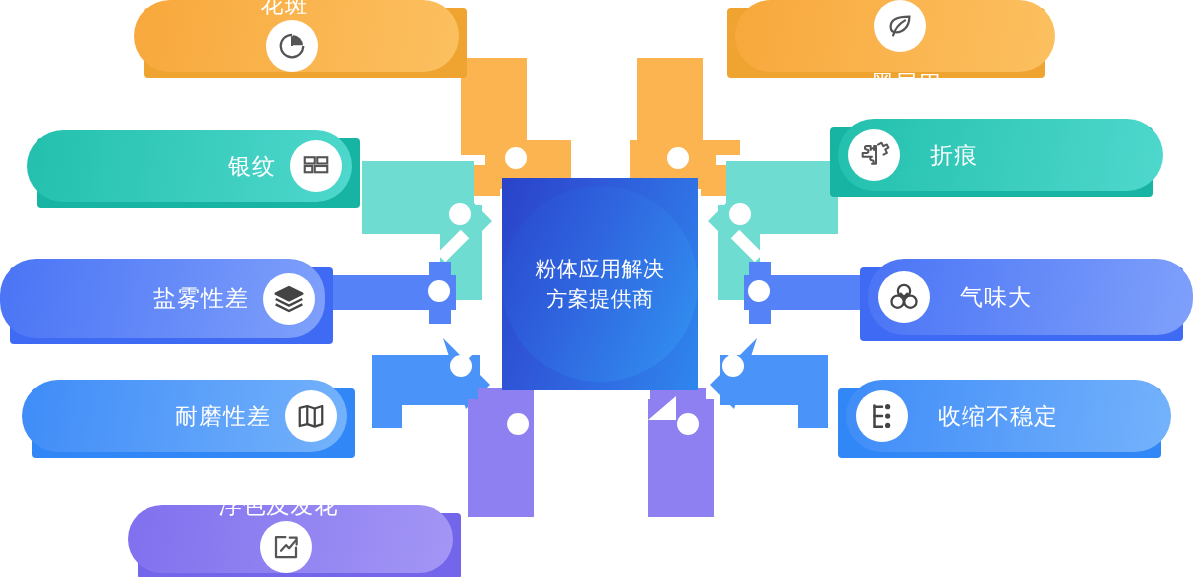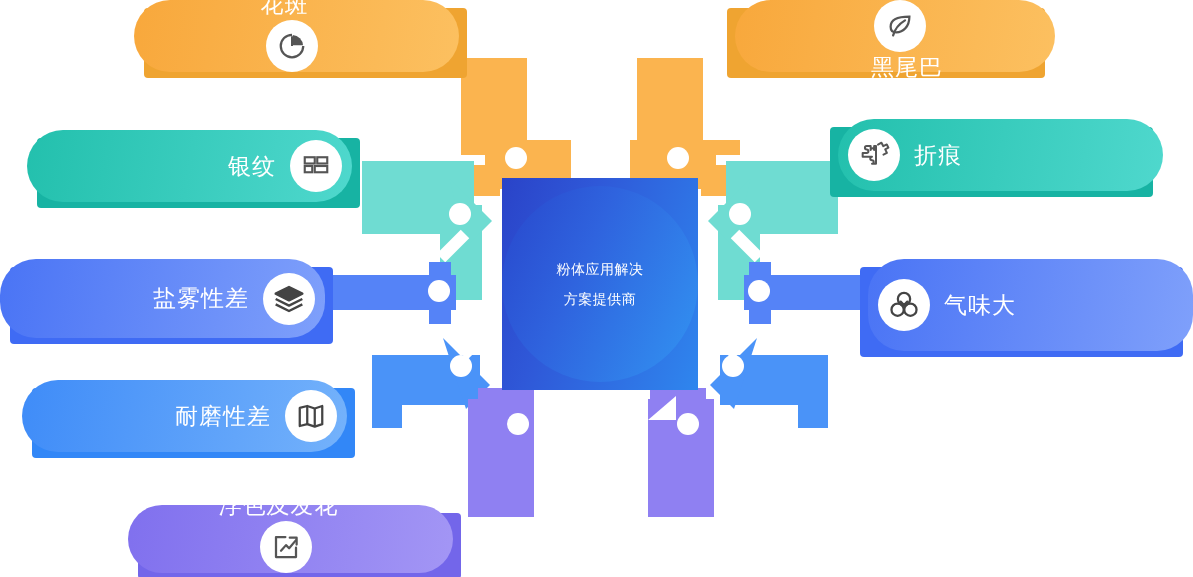--- a/index.html
+++ b/index.html
@@ -42,21 +42,21 @@
     border-radius: 50%;
     background: linear-gradient(115deg, #2847cc 0%, #2f63de 40%, #3294f2 100%);
   }
   .center-node .center-label {
     position: absolute;
     left: 0; top: 50%;
     transform: translateY(-50%);
     width: 100%;
     text-align: center;
     color: #ffffff;
-    font-size: 14px;
+    font-size: 21px;
     line-height: 30px;
     letter-spacing: 0.5px;
     white-space: pre-line;
     z-index: 2;
   }
 
   
   .pill {
     position: absolute;
     z-index: 4;
@@ -100,20 +100,21 @@
   .pill.align-right .pill-body {
     justify-content: flex-end;
     padding-right: 10px;
   }
   .pill.align-right .pill-label { margin-right: 14px; }
 
   
   .pill.align-left .pill-body {
     justify-content: flex-start;
     padding-left: 10px;
+    gap: 16px;
   }
   .pill.align-left .pill-label { margin-left: 14px; }
 
   
   .theme-orange .pill-body { background: linear-gradient(100deg,#f8a83c 0%,#fcc060 100%); flex-direction: column; }
   .theme-orange .pill-plate { background: #efa431; }
   .theme-teal   .pill-body { background: linear-gradient(100deg,#23c0ad 0%,#4fd8cd 100%); font-family: Liberation Serif, serif; }
   .theme-teal   .pill-plate { background: #17b3a3; }
   .theme-blue   .pill-body { background: linear-gradient(100deg,#4a74f5 0%,#7fa0fb 100%); }
   .theme-blue   .pill-plate { background: #3f6bf4; }
@@ -302,30 +303,46 @@
       <span class="pill-icon">
         <svg width="32" height="32" viewBox="0 0 24 24" fill="none" stroke="#555" stroke-width="1.5" stroke-linejoin="round">
           <path d="M3.5 10.5 h3 a1.3 1.3 0 0 0 0-2.6 a1.3 1.3 0 0 1 0-2.6 h3 v3 a1.3 1.3 0 0 1 2.6 0 v-3 h1.4 v13.2 h-3 a1.3 1.3 0 0 0 0-2.6 a1.3 1.3 0 0 1 0-2.6 h-7.0 z"></path>
           <path d="M15 4.2 l2.6-1.4 l1.4 2.6 l2.6-1.3 l1.2 2.4 l-2.4 1.3 l1.3 2.6 l-2.6 1.3" stroke-linecap="round"></path>
         </svg>
       </span>
       <span class="pill-label">折痕</span>
     </div>
   </div>
 
-  <div class="pill align-left theme-blue" style="left:868px; top:259px; width:325px; height:92px;">
+  <div class="pill align-left theme-blue" style="left:868px; top:259px; width:325px; height:76px;">
     <div class="pill-plate" style="left:-8px; top:8px; right:10px; bottom:-6px;"></div>
     <div class="pill-body">
       <span class="pill-icon">
         <svg width="32" height="32" viewBox="0 0 24 24" fill="none" stroke="#444" stroke-width="1.7">
           <circle cx="12" cy="7.5" r="4.6"></circle>
           <circle cx="7.2" cy="15.5" r="4.6"></circle>
           <circle cx="16.8" cy="15.5" r="4.6"></circle>
           <path d="M9.5 9.5 L12 12 L14.5 9.5" stroke-linecap="round"></path>
         </svg>
       </span>
       <span class="pill-label">气味大</span>
     </div>
   </div>
 
+  <div class="pill align-left theme-blue2" style="left:846px; top:380px; width:325px; height:72px;">
+    <div class="pill-plate" style="left:-8px; top:8px; right:10px; bottom:-6px;"></div>
+    <div class="pill-body">
+      <span class="pill-icon">
+        <svg width="30" height="30" viewBox="0 0 24 24" fill="none" stroke="#444" stroke-width="2" stroke-linecap="round">
+          <path d="M6 3.5 V20.5 H12"></path>
+          <path d="M6 12 H12"></path>
+          <circle cx="16.5" cy="4.5" r="2.1" fill="#444" stroke="none"></circle>
+          <circle cx="16.5" cy="12" r="2.1" fill="#444" stroke="none"></circle>
+          <circle cx="16.5" cy="19.5" r="2.1" fill="#444" stroke="none"></circle>
+          <path d="M6 4.5 H12"></path>
+        </svg>
+      </span>
+      <span class="pill-label">收缩不稳定</span>
+    </div>
+  </div>
 
 
 </div>
 
 </body></html>

